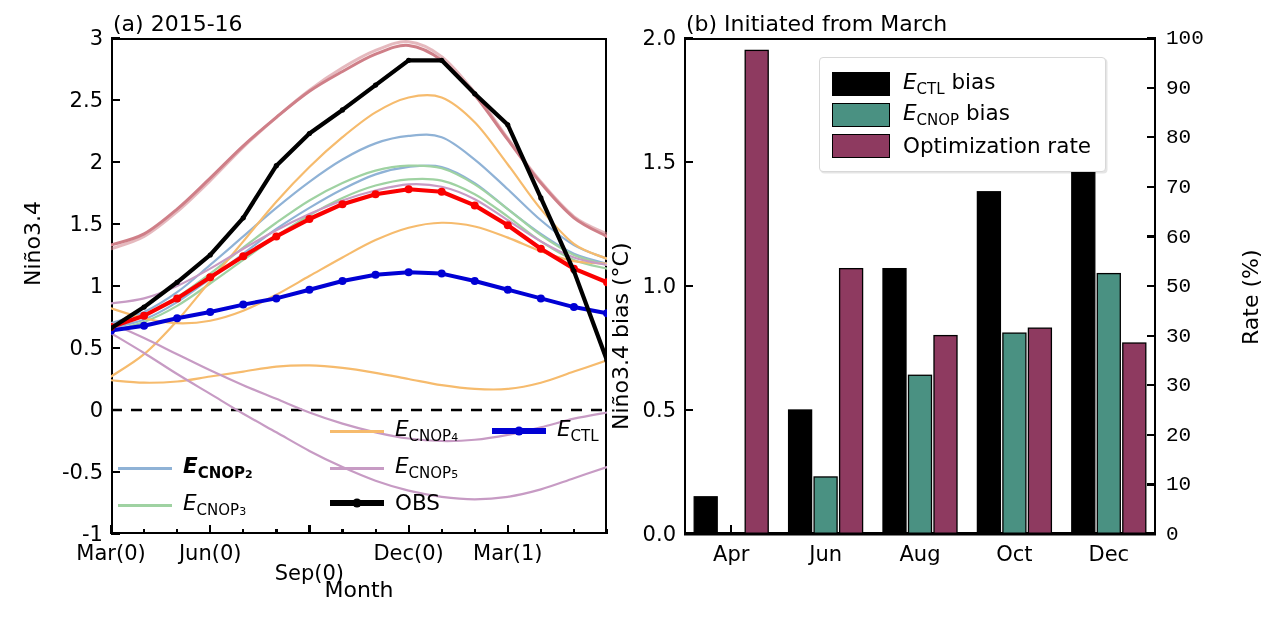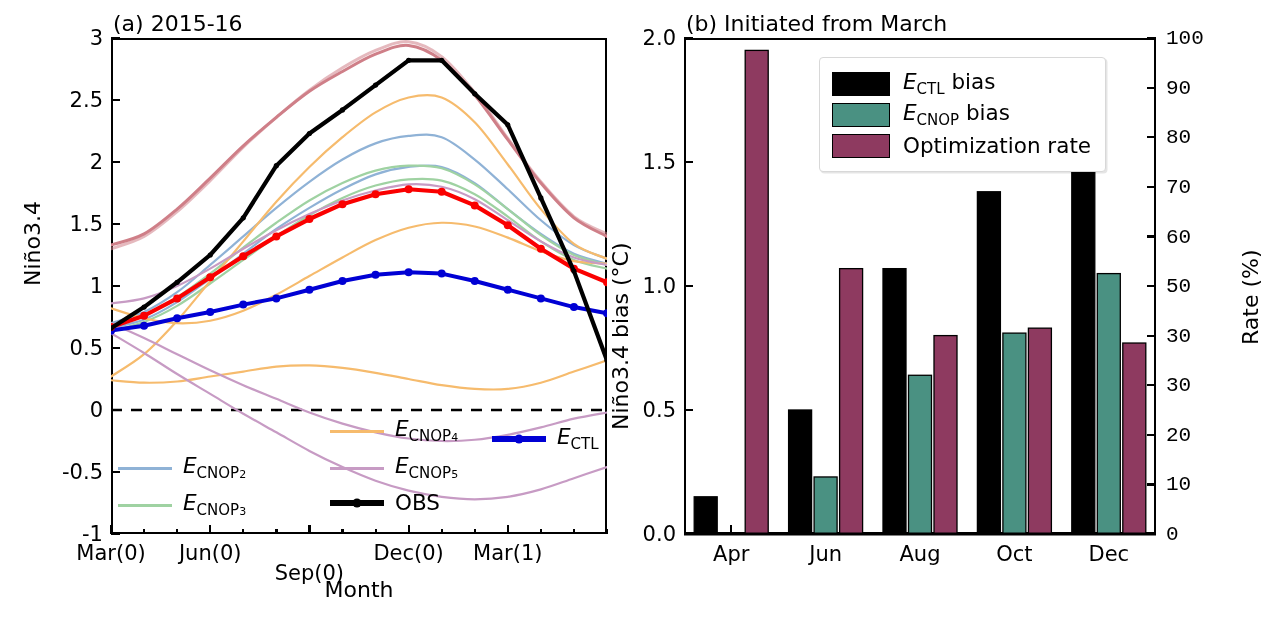--- a/index.html
+++ b/index.html
@@ -194,21 +194,21 @@
             <circle cx="474.7333333333333" cy="93.80000000000003" r="2.6" fill="#000000"></circle>
             <circle cx="507.8" cy="124.80000000000003" r="2.6" fill="#000000"></circle>
             <circle cx="540.8666666666667" cy="197.96" r="2.6" fill="#000000"></circle>
             <circle cx="573.9333333333334" cy="271.12" r="2.6" fill="#000000"></circle>
             <circle cx="607" cy="360.40000000000003" r="2.6" fill="#000000"></circle>
           </g>
         </g>
       </svg>
 
     <div class="legend-box legend-a" id="a-legend" style="left:118px;top:418px;width:484px;height:112px;">
-        <div class="legend-row" style="position:absolute;left:0px;top:37px;">
+        <div class="legend-row" style="position:absolute;left:0px;top:37px;font-weight:bold;">
           <div class="legend-swatch-line" style="background:#8fb2d6;"></div>
           <div class="legend-text"><span class="it">E</span><span class="sub">CNOP<span style="font-size:11px">2</span></span></div>
         </div>
         <div class="legend-row" style="position:absolute;left:0px;top:74px;">
           <div class="legend-swatch-line" style="background:#9fd2a2;"></div>
           <div class="legend-text"><span class="it">E</span><span class="sub">CNOP<span style="font-size:11px">3</span></span></div>
         </div>
         <div class="legend-row" style="position:absolute;left:212px;top:0px;">
           <div class="legend-swatch-line" style="background:#f6bb6d;"></div>
           <div class="legend-text"><span class="it">E</span><span class="sub">CNOP<span style="font-size:11px">4</span></span></div>
@@ -216,21 +216,21 @@
         <div class="legend-row" style="position:absolute;left:212px;top:37px;">
           <div class="legend-swatch-line" style="background:#c79bc4;"></div>
           <div class="legend-text"><span class="it">E</span><span class="sub">CNOP<span style="font-size:11px">5</span></span></div>
         </div>
         <div class="legend-row" style="position:absolute;left:212px;top:74px;">
           <div class="legend-swatch-thick" style="background:#000000;">
             <div class="dot" style="background:#000000;"></div>
           </div>
           <div class="legend-text">OBS</div>
         </div>
-        <div class="legend-row" style="position:absolute;left:374px;top:8px;">
+        <div class="legend-row" style="position:absolute;left:374px;top:0px;">
           <div class="legend-swatch-thick" style="background:#0000d4;">
             <div class="dot" style="background:#0000d4;"></div>
           </div>
           <div class="legend-text"><span class="it">E</span><span class="sub">CTL</span></div>
         </div>
       </div>
   </div>
 
   <div class="panel">
     <div class="panel-title" style="left:686px;top:13px;">(b) Initiated from March</div>

